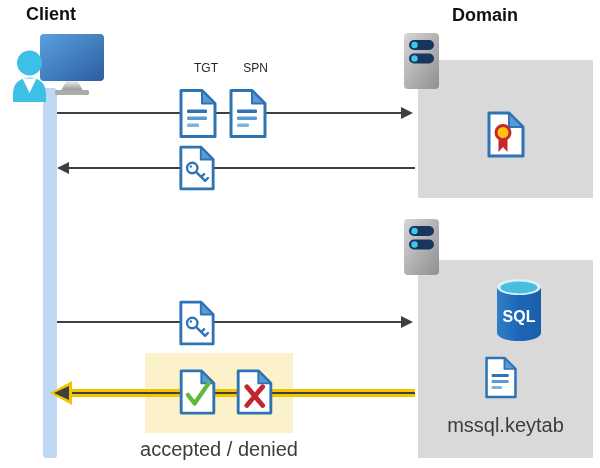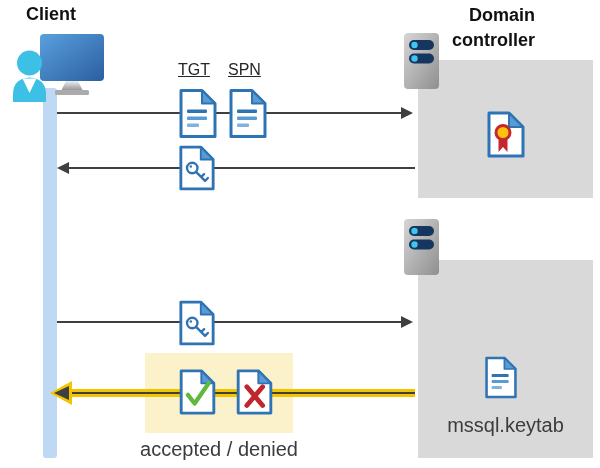--- a/index.html
+++ b/index.html
@@ -2,44 +2,43 @@
 <html><head>
 <meta charset="utf-8">
 <style>
   html,body{margin:0;padding:0;background:#fff;}
   .stage{
     position:relative;width:600px;height:468px;background:#ffffff;overflow:hidden;
     font-family:"Liberation Sans", sans-serif;
   }
   .abs{position:absolute;}
   .title{font-weight:700;color:#111;font-size:18px;line-height:25px;z-index:6;}
-  .smalllabel{font-size:16px;color:#262626;z-index:6;text-align:left;text-decoration:underline;}
+  .smalllabel{font-size:12px;color:#262626;z-index:6;text-align:right;}
   .caption{font-size:20px;color:#3c3c3c;z-index:6;text-align:center;}
   .panel{background:#d9d9d9;z-index:1;}
   .lifeline{background:#bfd9f4;border-radius:3px;z-index:2;}
   .ybox{background:#fbf2cc;z-index:2;}
   .aline{height:2px;background:#3f3f3f;z-index:3;}
   .ahead-r{width:0;height:0;border-top:6px solid transparent;border-bottom:6px solid transparent;border-left:12px solid #3f3f3f;z-index:3;}
   .ahead-l{width:0;height:0;border-top:6px solid transparent;border-bottom:6px solid transparent;border-right:12px solid #3f3f3f;z-index:3;}
   .yline{height:8px;background:#f2c500;z-index:3;}
   .ycore{height:2px;background:#3f3f3f;z-index:3;}
   .yhead{width:0;height:0;border-top:12px solid transparent;border-bottom:12px solid transparent;border-right:22px solid #f2c500;z-index:3;}
   .yheadcore{width:0;height:0;border-top:7px solid transparent;border-bottom:7px solid transparent;border-right:15px solid #3f3f3f;z-index:4;}
   .icon{z-index:5;}
   svg{display:block;}
 </style>
 </head>
 <body>
 
 <div class="stage">
 
   <div class="abs title" style="left:26px;top:2px;">Client</div>
-  <div class="abs title" style="left:452px;top:3px;text-align:right;">
+  <div class="abs title" style="left:452px;top:3px;">
     <div>Domain</div>
-    <div>controller</div>
   </div>
 
   <div class="abs panel" style="left:418px;top:60px;width:175px;height:138px;"></div>
   <div class="abs panel" style="left:418px;top:260px;width:175px;height:198px;"></div>
 
   <div class="abs icon" style="left:38px;top:33px;">
     <svg width="70" height="64" viewBox="0 0 70 64">
       <defs>
         <linearGradient id="monGrad" x1="0" y1="0" x2="1" y2="1">
           <stop offset="0" stop-color="#5aa0de"></stop>
@@ -166,20 +165,35 @@
     </svg>
   </div>
   <div class="abs icon" style="left:235px;top:368px;">
     <svg width="39" height="48" viewBox="0 0 40 50">
       <path d="M3 3 H24 L37 16 V47 H3 Z" fill="#ffffff" stroke="#2e74b5" stroke-width="3" stroke-linejoin="round"></path>
       <path d="M24 3 L37 16 H24 Z" fill="#5b9bd5" stroke="#2e74b5" stroke-width="2" stroke-linejoin="round"></path>
       <path d="M12 19.5 L28.5 39 M28.5 19.5 L12 39" fill="none" stroke="#c0262c" stroke-width="5" stroke-linecap="round"></path>
     </svg>
   </div>
 
+  <div class="abs icon" style="left:494px;top:277px;">
+    <svg width="50" height="66" viewBox="0 0 50 66">
+      <defs>
+        <linearGradient id="sqlGrad" x1="0" y1="0" x2="1" y2="0">
+          <stop offset="0" stop-color="#2f7fc4"></stop>
+            <stop offset="0.5" stop-color="#1c66b8"></stop>
+            <stop offset="1" stop-color="#1a5ea8"></stop>
+        </linearGradient>
+      </defs>
+      <path d="M3 10 V56 A22 8 0 0 0 47 56 V10 Z" fill="url(#sqlGrad)"></path>
+      <ellipse cx="25" cy="10" rx="22" ry="8" fill="#d9f1f9"></ellipse>
+      <ellipse cx="25" cy="10.5" rx="18.5" ry="6" fill="#49bee0"></ellipse>
+      <text x="25" y="45" text-anchor="middle" font-size="16" font-weight="700" fill="#ffffff" font-family="Liberation Sans, sans-serif">SQL</text>
+    </svg>
+  </div>
 
   <div class="abs icon" style="left:484px;top:354px;">
     <svg width="34" height="47" viewBox="0 0 40 52">
       <path d="M3 3 H24 L37 16 V49 H3 Z" fill="#ffffff" stroke="#2e74b5" stroke-width="3" stroke-linejoin="round"></path>
       <path d="M24 3 L37 16 H24 Z" fill="#5b9bd5" stroke="#2e74b5" stroke-width="2" stroke-linejoin="round"></path>
       <rect x="9" y="22" width="20" height="3.5" rx="1" fill="#2e74b5"></rect>
       <rect x="9" y="29" width="20" height="3.5" rx="1" fill="#5b9bd5"></rect>
       <rect x="9" y="36" width="12" height="3.5" rx="1" fill="#7fb2df"></rect>
     </svg>
   </div>

